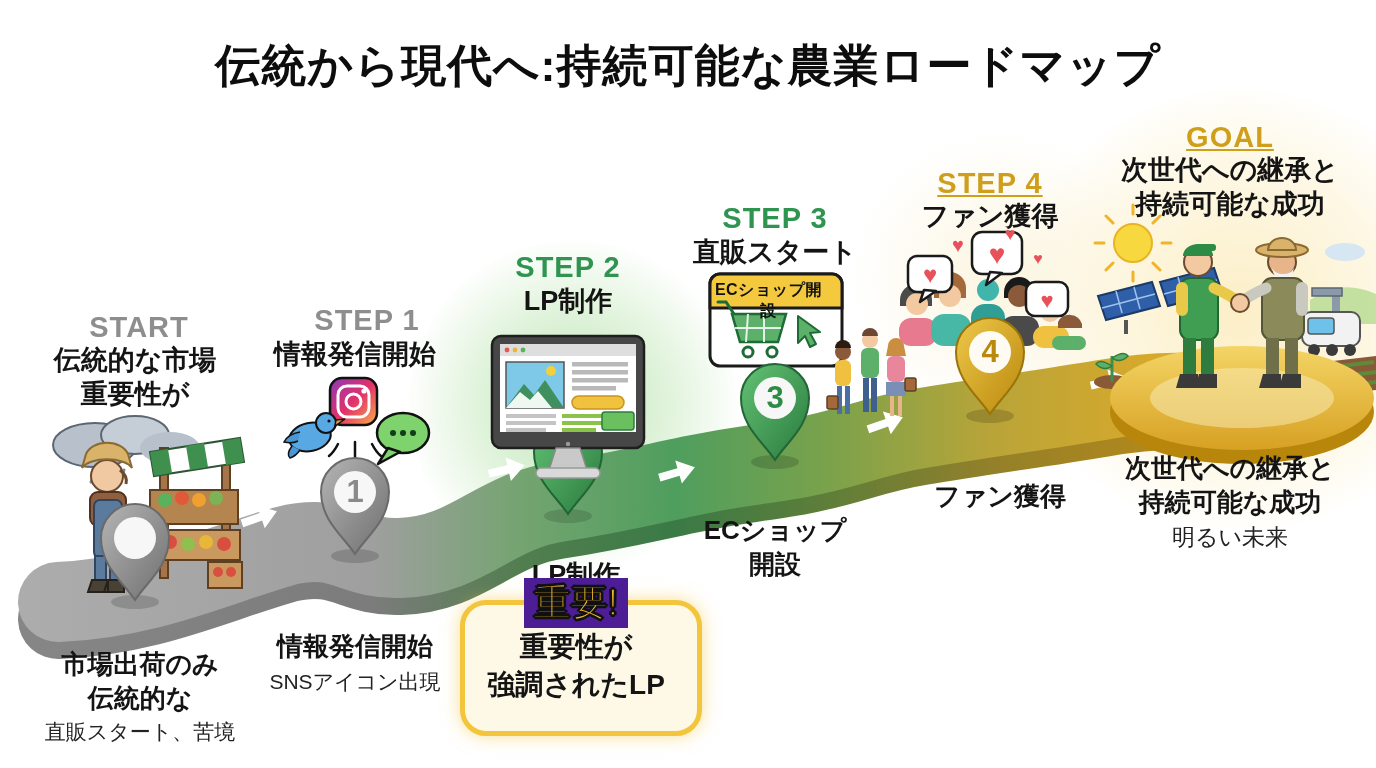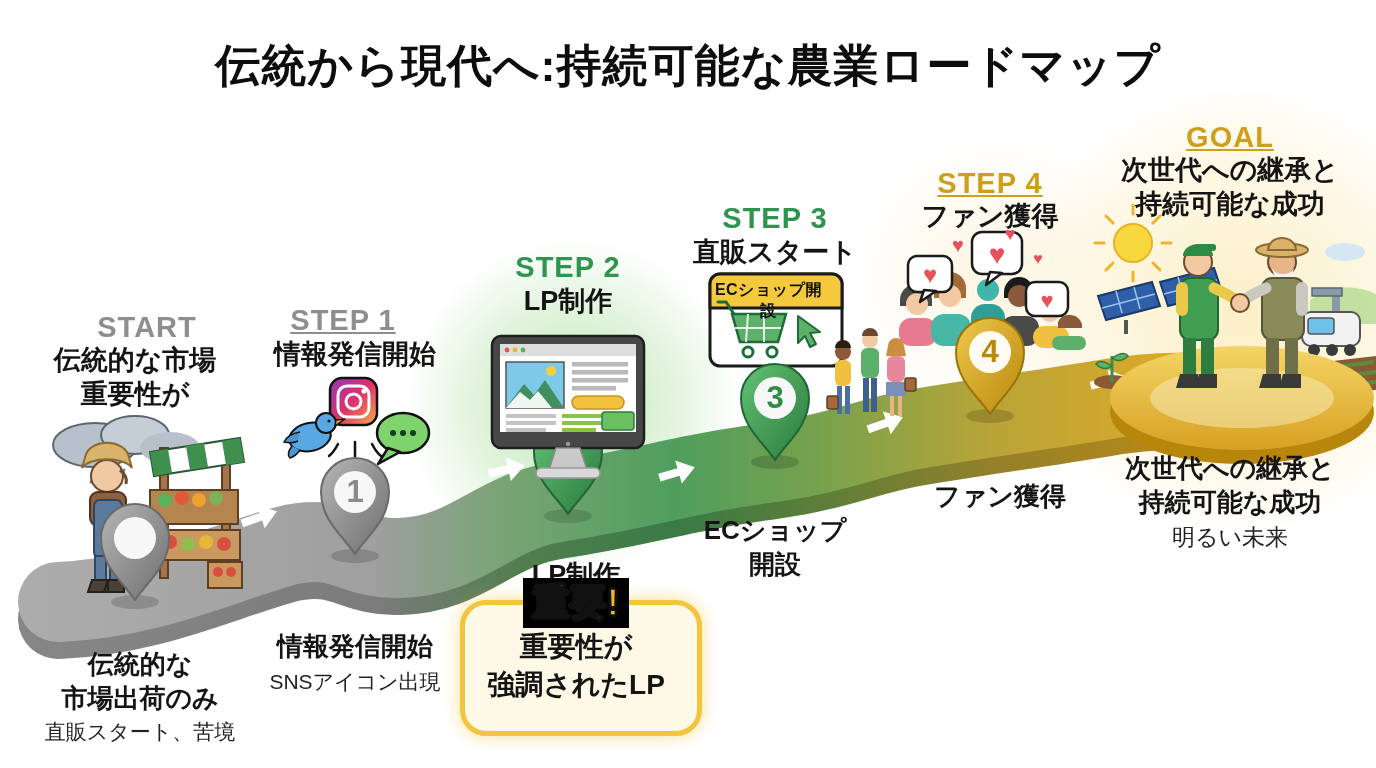--- a/index.html
+++ b/index.html
@@ -28,22 +28,22 @@
   
   .callout{
     left:460px;top:600px;width:232px;height:126px;
     border:5px solid #f2c53d;border-radius:26px;
     background:#fdf9e6;box-shadow:0 0 18px rgba(242,197,61,.55);
   }
   .callout-badge{
     left:460px;top:578px;width:232px;text-align:center;z-index:6;
   }
   .callout-badge span{
-    display:inline-block;background:#000000;padding:0 10px;
-    font-size:37px;font-weight:700;color:#f0b728;
+    display:inline-block;background:#4c1d95;padding:0 10px;
+    font-size:37px;font-weight:400;color:#f0b728;
     -webkit-text-stroke:1.6px #111;
     text-shadow:-2px 0 #111,2px 0 #111,0 -2px #111,0 2px #111;
   }
   .callout-text{
     left:460px;top:628px;width:232px;
     font-size:28px;font-weight:800;line-height:1.35;color:#141414;text-align:center;
   }
   .shop-sign{
     left:712px;top:280px;width:113px;
     font-size:16px;font-weight:800;color:#111;text-align:center;letter-spacing:.5px;
@@ -380,32 +380,32 @@
         <rect x="1285" y="338" width="13" height="38" fill="#6f6f4a"></rect>
         <path d="M1263 374 h18 v14 h-22 Z M1283 374 h18 v14 h-22 Z" fill="#3a3a3a"></path>
       </g>
       <circle cx="1240" cy="303" r="9" fill="#f2c9a0" stroke="#6b4a2f" stroke-width="2"></circle>
     </g>
   </g>
 </svg>
 
 <div class="abs ctr title">伝統から現代へ:持続可能な農業ロードマップ</div>
 
-<div class="abs ctr stage-label lbl-gray" style="left:52px;top:312px;width:190px;">START</div>
+<div class="abs ctr stage-label lbl-gray" style="left:44px;top:312px;width:190px;">START</div>
 <div class="abs ctr heading" style="left:25px;top:344px;width:220px;">
   <span class="line">伝統的な市場</span>
   <span class="line">重要性が</span>
 </div>
 <div class="abs ctr cap-bold" style="left:20px;top:648px;width:240px;">
+  <span class="line">市場出荷のみ</span>
   <span class="line">伝統的な</span>
-  <span class="line">市場出荷のみ</span>
 </div>
 <div class="abs ctr cap-sub" style="left:10px;top:718px;width:260px;">直販スタート、苦境</div>
 
-<div class="abs ctr stage-label lbl-gray" style="left:248px;top:305px;width:190px;text-decoration:underline;">STEP 1</div>
+<div class="abs ctr stage-label lbl-gray" style="left:272px;top:305px;width:190px;">STEP 1</div>
 <div class="abs ctr heading" style="left:245px;top:338px;width:220px;">情報発信開始</div>
 <div class="abs pin-num" style="left:335px;top:474px;width:40px;font-size:31px;color:#8a8a8a;">1</div>
 <div class="abs ctr cap-bold" style="left:240px;top:630px;width:230px;">情報発信開始</div>
 <div class="abs ctr cap-sub" style="left:240px;top:668px;width:230px;">SNSアイコン出現</div>
 
 <div class="abs ctr stage-label lbl-green" style="left:473px;top:252px;width:190px;">STEP 2</div>
 <div class="abs ctr heading" style="left:458px;top:285px;width:220px;">LP制作</div>
 <div class="abs ctr cap-bold" style="left:468px;top:558px;width:216px;font-size:27px;">LP制作</div>
 <div class="abs callout"></div>
 <div class="abs callout-badge"><span>重要!</span></div>

